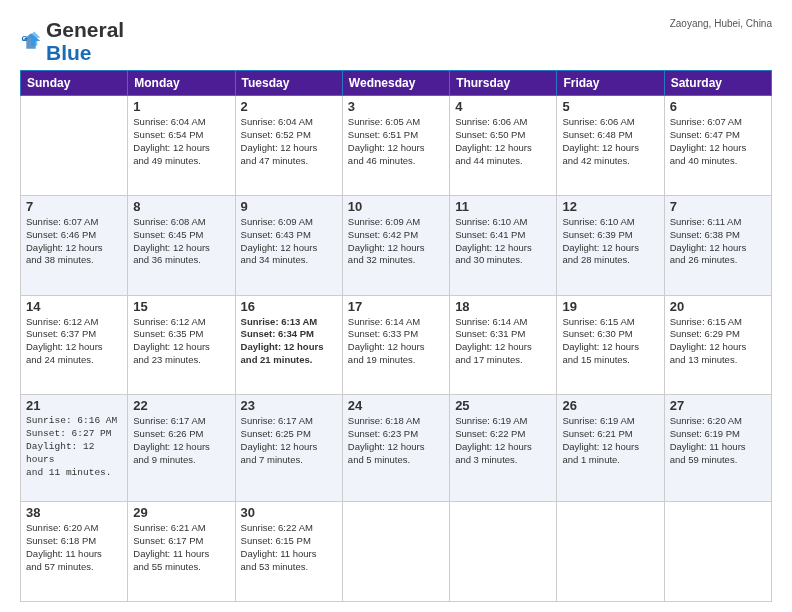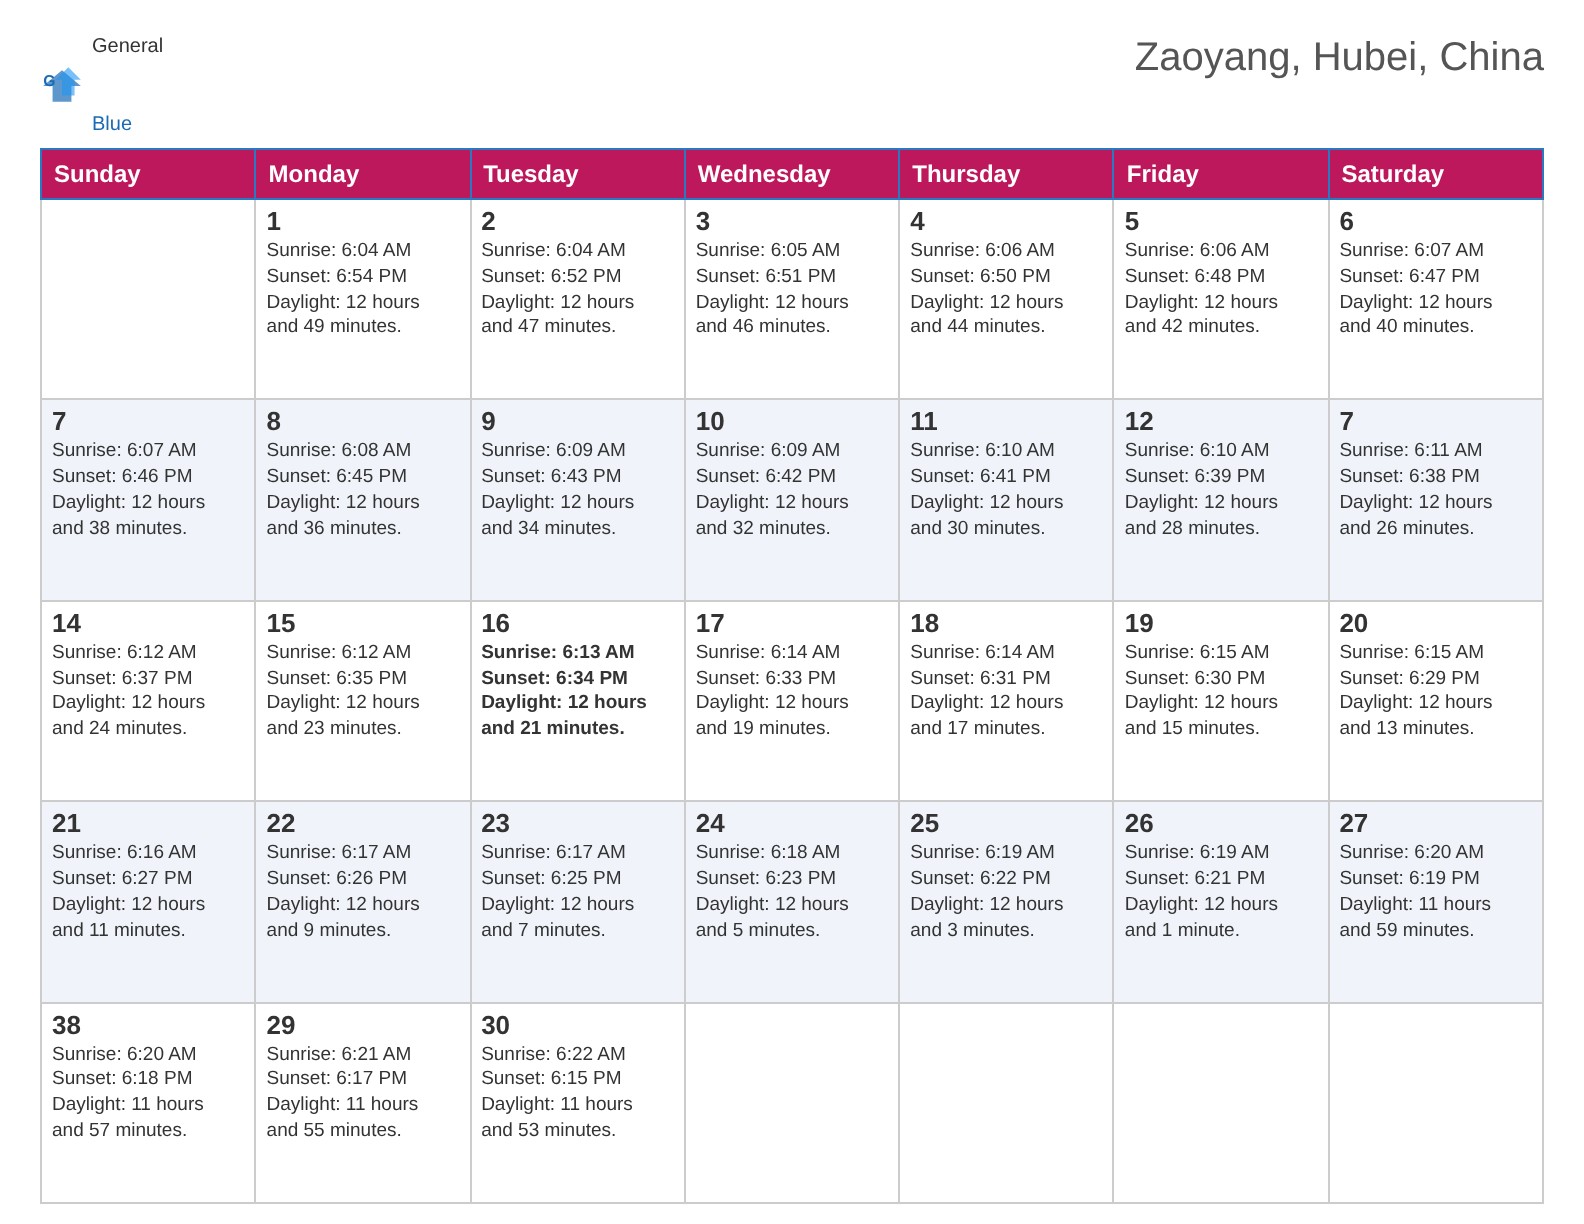--- a/index.html
+++ b/index.html
@@ -22,40 +22,40 @@
       justify-content: space-between;
       align-items: flex-start;
       margin-bottom: 6px;
     }
     .logo {
       display: flex;
       align-items: center;
       gap: 4px;
     }
     .logo-text {
-      font-size: 10px;
-      font-weight: normal;
+      font-size: 21px;
+      font-weight: bold;
       color: #333;
       line-height: 1.1;
     }
     .logo-icon {
       width: 22px;
       height: 22px;
     }
     .title-block {
       text-align: right;
     }
     .month-title {
       font-size: 32px;
       font-weight: bold;
       color: #333;
       line-height: 1.1;
     }
     .subtitle {
-      font-size: 20px;
+      font-size: 10px;
       color: #555;
     }
     .calendar-table {
       width: 100%;
       border-collapse: collapse;
       flex: 1;
     }
     .calendar-table th {
       background-color: #2979c2;
       color: #fff;
@@ -87,37 +87,37 @@
     .empty-cell {
       background: #f9f9f9;
     }
     tr:nth-child(even) td {
       background-color: #f0f4fa;
     }
     tr:nth-child(odd) td {
       background-color: #ffffff;
     }
     .calendar-table thead tr th {
-      background-color: #be185d;
+      background-color: #4c1d95;
     }
   </style>
 </head>
 <body>
 
 <div class="page">
   <div class="top-section">
     <div class="logo">
       <svg class="logo-icon" viewBox="0 0 28 28" xmlns="http://www.w3.org/2000/svg">
         <text x="2" y="14" font-size="10" fill="#1a6bb5" font-weight="bold">G</text>
         <polygon points="14,4 26,14 20,14 20,24 8,24 8,14 2,14" fill="#1a6bb5" opacity="0.7"></polygon>
         <polygon points="18,2 26,10 22,10 22,20 14,20 14,10 10,10" fill="#2196F3" opacity="0.6"></polygon>
       </svg>
       <div class="logo-text">
         <div style="color:#333;">General</div>
-        <div style="color:#1a6bb5;margin-top:28px;">Blue</div>
+        <div style="color:#1a6bb5;">Blue</div>
       </div>
     </div>
     <div class="title-block">
       <div class="subtitle">Zaoyang, Hubei, China</div>
     </div>
   </div>
 
   <table class="calendar-table">
     <thead>
       <tr id="header-row">
@@ -274,21 +274,21 @@
             <span class="day-number">20</span>
             <div class="day-info" style="white-space: pre-line;">Sunrise: 6:15 AM
 Sunset: 6:29 PM
 Daylight: 12 hours
 and 13 minutes.</div>
           </td>
         </tr>
         <tr>
           <td>
             <span class="day-number">21</span>
-            <div class="day-info" style="white-space: pre-line;">Sunrise: 6:16 AM
+            <div class="day-info" style="white-space: pre-line; font-family: Liberation Mono, monospace;">Sunrise: 6:16 AM
 Sunset: 6:27 PM
 Daylight: 12 hours
 and 11 minutes.</div>
           </td>
           <td>
             <span class="day-number">22</span>
             <div class="day-info" style="white-space: pre-line;">Sunrise: 6:17 AM
 Sunset: 6:26 PM
 Daylight: 12 hours
 and 9 minutes.</div>

